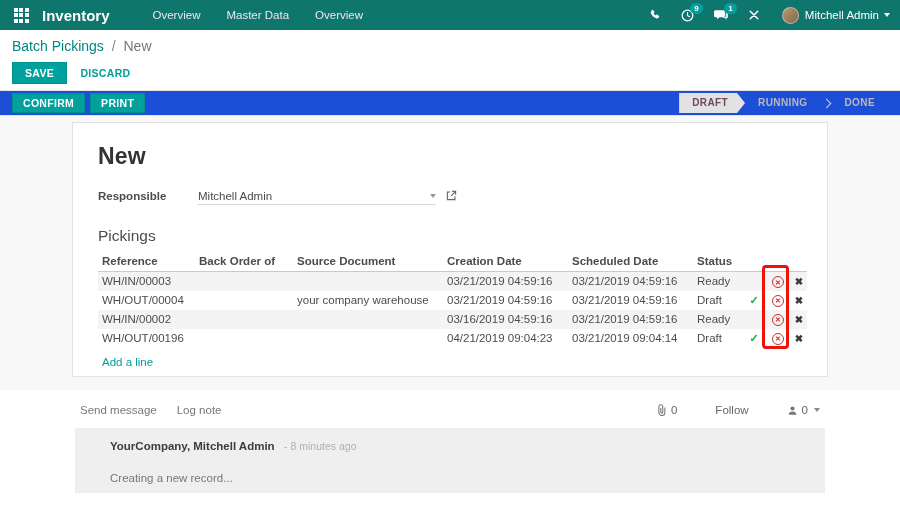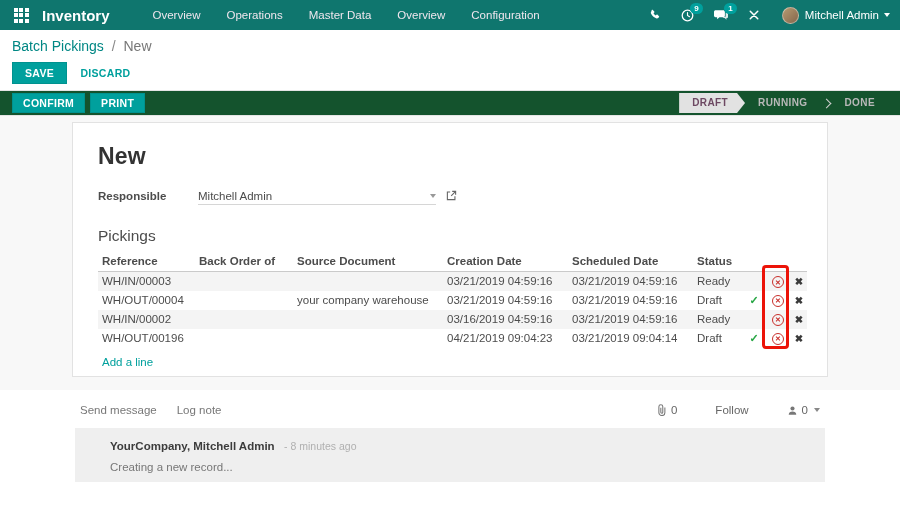--- a/index.html
+++ b/index.html
@@ -25,21 +25,21 @@
   .caret-down { width:0; height:0; border-left:3.5px solid transparent; border-right:3.5px solid transparent; border-top:4px solid #fff; margin-left:5px; display:inline-block; }
   
   .control-panel { background:#fff; padding:8px 12px 6px; }
   .breadcrumb { font-size:14px; margin-bottom:8px; }
   .bc-link { color:#008784; cursor:pointer; }
   .bc-sep { color:#888; margin:0 4px; }
   .bc-current { color:#777; }
   .btn { display:inline-block; font-family:inherit; font-size:10.5px; font-weight:bold; letter-spacing:.3px; border:1px solid transparent; border-radius:0; padding:4px 12px; cursor:pointer; background:none; }
   .btn-primary { background:#00A09D; border-color:#00928f; color:#fff; }
   .btn-link { color:#00A09D; padding:4px 8px; }
-  .cp-secondary { display:flex; align-items:center; background:#14532d; border-top:1px solid #e4e4e4; border-bottom:1px solid #e4e4e4; padding:3px 12px; height:26px; }
+  .cp-secondary { display:flex; align-items:center; background:#1d4ed8; border-top:1px solid #e4e4e4; border-bottom:1px solid #e4e4e4; padding:3px 12px; height:26px; }
   .cp-secondary .btn { margin-right:5px; padding:3px 10px; }
   
   .statusbar { margin-left:auto; display:flex; align-items:center; height:20px; font-size:10px; font-weight:bold; letter-spacing:.4px; }
   .step { color:#b9b9b9; padding:0 13px; line-height:20px; }
   .step.active { background:#e2e2e2; color:#6d4862; padding:0 17px 0 13px; clip-path:polygon(0 0, calc(100% - 8px) 0, 100% 50%, calc(100% - 8px) 100%, 0 100%); }
   .step-chev { width:7px; height:7px; border-top:1px solid #d2d2d2; border-right:1px solid #d2d2d2; transform:rotate(45deg); margin:0 2px; }
   
   .content { background:#f8f8f8; padding:6px 0 13px; }
   .sheet { width:756px; height:255px; margin:0 auto; background:#fff; border:1px solid #e2e2e2; padding:20px 24px 0 25px; position:relative; }
   .sheet h1 { font-size:23px; font-weight:bold; color:#333; letter-spacing:.2px; }
@@ -70,21 +70,21 @@
   .chatter-right { margin-left:auto; display:flex; align-items:center; }
   .chat-ico { display:flex; align-items:center; margin-left:38px; cursor:pointer; color:#666; }
   .chat-ico svg { margin-right:4px; }
   .chat-ico .caret-g { width:0; height:0; border-left:3.5px solid transparent; border-right:3.5px solid transparent; border-top:4px solid #888; margin-left:6px; }
   .date-divider { display:flex; align-items:center; margin:24px 85px 0; font-size:11px; color:#555; }
   .date-divider .line { flex:1; height:1px; background:#ddd; }
   .date-divider .txt { margin:0 14px; }
   .message { margin:12px 75px 0; background:#efefef; padding:8px 10px 9px 35px; }
   .msg-author { font-size:11.5px; font-weight:bold; color:#3c3c3c; }
   .msg-time { font-size:10.5px; color:#b0b0b0; margin-left:5px; }
-  .msg-body { font-size:11.5px; color:#777; margin-top:7px; }
+  .msg-body { font-size:11.5px; color:#777; margin-top:18px; }
 </style>
 </head>
 <body>
 
 <nav class="navbar">
   <div class="apps-btn">
     <span class="grid-icon">
       <span></span>
         <span></span>
         <span></span>
@@ -92,24 +92,22 @@
         <span></span>
         <span></span>
         <span></span>
         <span></span>
         <span></span>
     </span>
   </div>
   <span class="brand">Inventory</span>
   <div class="nav-menu">
     <span class="nav-item">Overview</span>
-    <span class="nav-item">Operations</span>
     <span class="nav-item">Master Data</span>
     <span class="nav-item">Overview</span>
-    <span class="nav-item">Configuration</span>
   </div>
   <div class="nav-right">
     <span class="nav-ico">
       <svg width="12" height="12" viewBox="0 0 16 16">
           <path fill="#fff" d="M3.7 1.3c.4-.4 1-.4 1.4 0l1.9 1.9c.4.4.4 1 0 1.4l-1 1c.6 1.3 1.7 2.4 3 3l1-1c.4-.4 1-.4 1.4 0l1.9 1.9c.4.4.4 1 0 1.4l-1.2 1.2c-.5.5-1.3.7-2 .4C6.6 11.6 4 9 2.5 5.7c-.3-.7-.1-1.5.4-2z"></path>
         </svg>
     </span>
     <span class="nav-ico">
       <svg width="13" height="13" viewBox="0 0 16 16">
           <circle cx="8" cy="8" r="6.5" fill="none" stroke="#fff" stroke-width="1.6"></circle>

